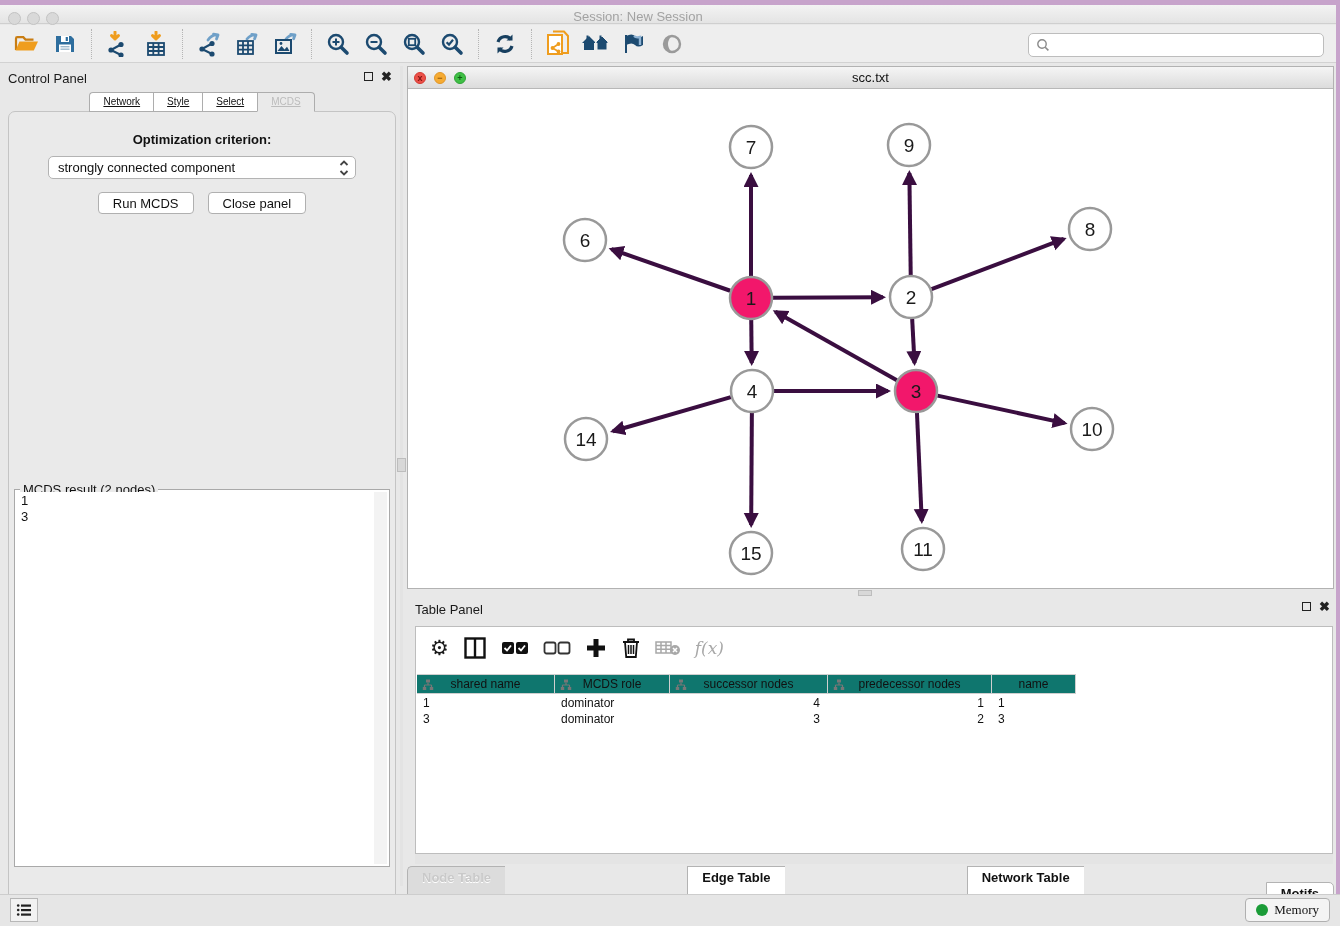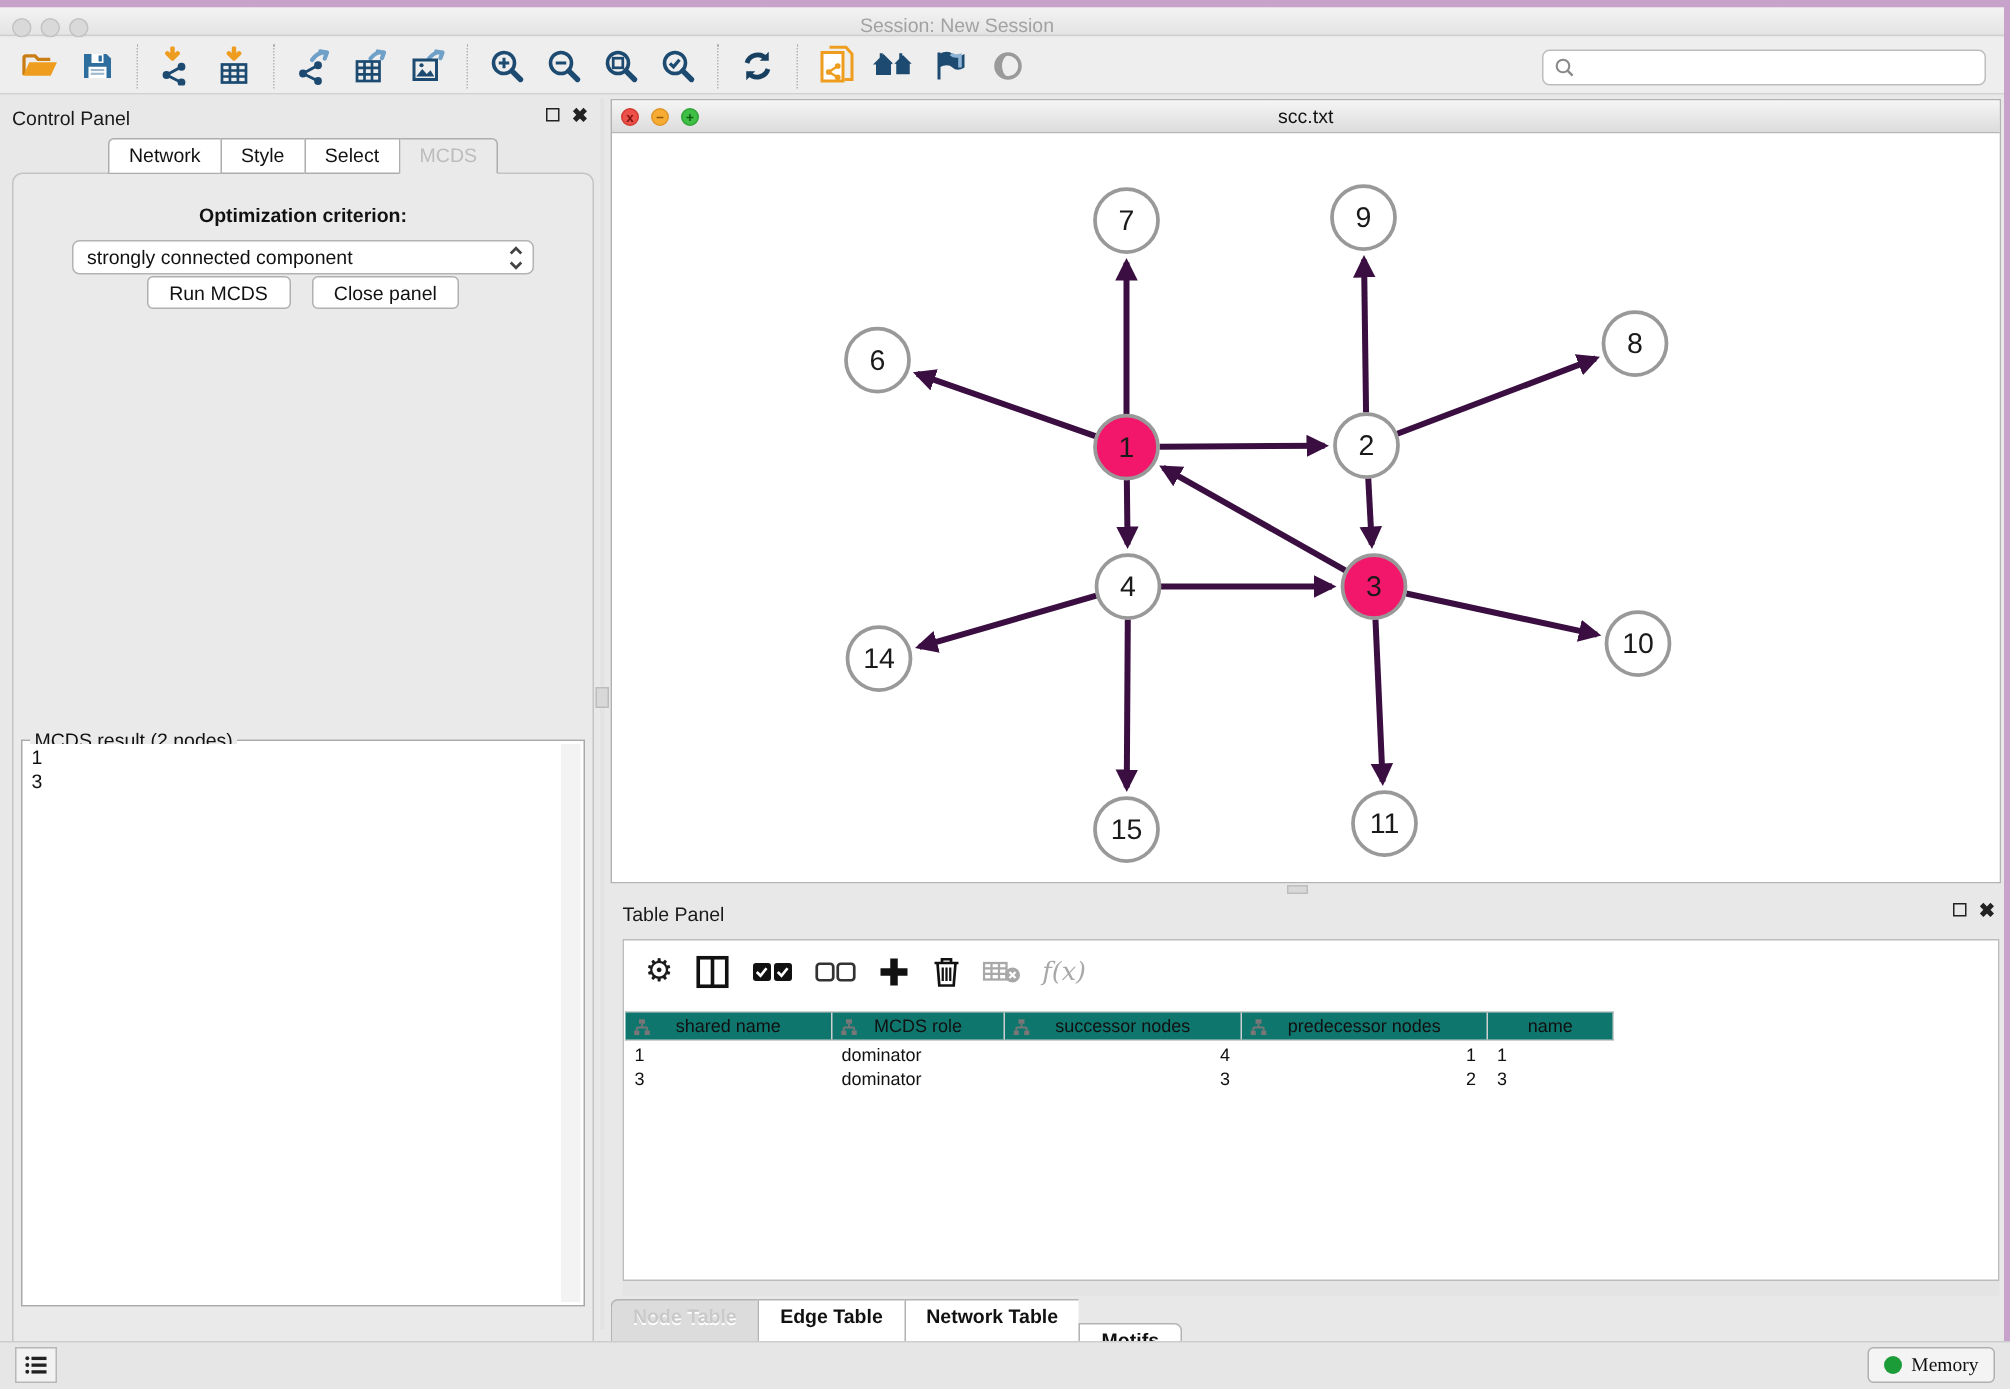--- a/index.html
+++ b/index.html
@@ -26,32 +26,32 @@
     border:1px solid #bdbdbd; border-radius:5px; display:flex; align-items:center; padding-left:6px; }
   .searchbox input { border:none; outline:none; flex:1; font-size:12px; height:18px; background:transparent; }
 
   
   .cpanel { position:absolute; left:8px; top:66px; width:388px; height:820px; }
   .cpanel-head { position:relative; height:26px; font-size:13px; color:#1a1a1a; padding-top:5px; }
   .panel-icons { position:absolute; right:4px; top:6px; display:flex; gap:8px; align-items:center; }
   .float-ic { width:9px; height:9px; border:1.5px solid #222; }
   .close-ic { font-size:13px; font-weight:bold; color:#222; line-height:9px; }
   .cp-tabs { position:relative; z-index:2; display:flex; justify-content:center; margin-bottom:-1px; }
-  .cp-tab { font-size:13px; padding:3px 13px 4px; background:#fff; border:1px solid #adadad;
-    border-right:none; color:#111; }
+  .cp-tab { font-size:10px; padding:3px 13px 4px; background:#fff; border:1px solid #adadad;
+    border-right:none; color:#111;text-decoration:underline; }
   .cp-tab:first-child { border-top-left-radius:4px; }
   .cp-tab:last-child { border-right:1px solid #adadad; border-top-right-radius:4px; }
   .cp-tab.selected { background:#eaeaea; color:#bcbcbc; border-bottom:1px solid #eaeaea; }
   .cp-body { position:relative; height:880px; background:#eaeaea; border:1px solid #c4c4c4; border-radius:7px; }
   .opt-label { text-align:center; margin-top:20px; font-size:13px; font-weight:600; color:#111; }
   .opt-select { position:relative; margin:9px auto 0; width:308px; height:23px; background:#fff;
     border:1px solid #b3b3b3; border-radius:5px; font-size:13px; color:#111;
     display:flex; align-items:center; padding-left:9px; }
   .opt-chevrons { position:absolute; right:6px; top:2px; display:flex; flex-direction:column; line-height:8px; }
-  .btn-row { display:flex; justify-content:center; gap:14px; margin-top:1px; }
+  .btn-row { display:flex; justify-content:center; gap:14px; margin-top:13px; }
   .cp-btn { background:#fff; border:1px solid #b0b0b0; border-radius:4px; font-size:13px;
     color:#111; padding:3px 14px; height:22px; font-family:inherit; }
   .mcds-fieldset { position:absolute; left:5px; top:377px; width:376px; height:378px;
     border:1px solid #a9a9a9; background:#fff; }
   .mcds-legend { position:absolute; left:5px; top:-8px; background:#eaeaea; padding:0 3px;
     font-size:13px; color:#111; }
   .mcds-text { position:absolute; left:2px; top:2px; right:16px; bottom:2px; background:#fff;
     font-size:13px; color:#111; padding:1px 4px; line-height:16px; white-space:pre-line; }
   .mcds-scroll { position:absolute; right:2px; top:2px; width:13px; bottom:2px; background:#f3f3f3; }
 
@@ -88,21 +88,21 @@
   .gear-glyph { font-size:21px; color:#1b1b1b; line-height:22px; }
   .fx { font-family:"DejaVu Serif", serif; font-style:italic; font-size:17px; color:#a8a8a8; }
   .thead { position:absolute; left:1px; top:47px; height:20px; display:flex;
     background:#0f766e; border-top:1px solid #cfcfcf; border-bottom:1px solid #cfcfcf; }
   .th { position:relative; display:flex; align-items:center; justify-content:center;
     font-size:12px; color:#111; border-right:1px solid #cfcfcf; }
   .th .tree-ic { position:absolute; left:5px; top:4px; }
   .trow { position:absolute; left:1px; display:flex; height:16px; }
   .td { font-size:12px; color:#111; padding:1px 8px 0 6px; overflow:hidden; }
   .tfoot-strip { position:absolute; left:8px; top:258px; width:918px; height:10px; background:#e4e4e4; }
-  .ttabs { position:absolute; left:0; width:927px; top:270px; display:flex; justify-content:flex-start; }
+  .ttabs { position:absolute; left:0; width:927px; top:270px; display:flex; justify-content:space-between; }
   .ttab { font-size:13px; font-weight:600; padding:3px 14px 4px; background:#fff;
     border:1px solid #b3b3b3; border-right:none; color:#111; }
   .ttab:first-child { border-top-left-radius:5px; border-bottom-left-radius:5px; }
   .ttab:last-child { border-right:1px solid #b3b3b3; border-top-right-radius:5px; border-bottom-right-radius:5px;margin-top:16px; }
   .ttab.selected { background:#dcdcdc; color:#c9c9c9; text-shadow:0 1px 0 #fff; font-weight:600; }
 
   
   .statusbar { position:absolute; left:0; top:894px; width:1340px; height:32px;
     background:#e6e6e6; border-top:1px solid #cdcdcd; }
   .status-left-btn { position:absolute; left:10px; top:3px; width:28px; height:24px; background:#f2f2f2;

